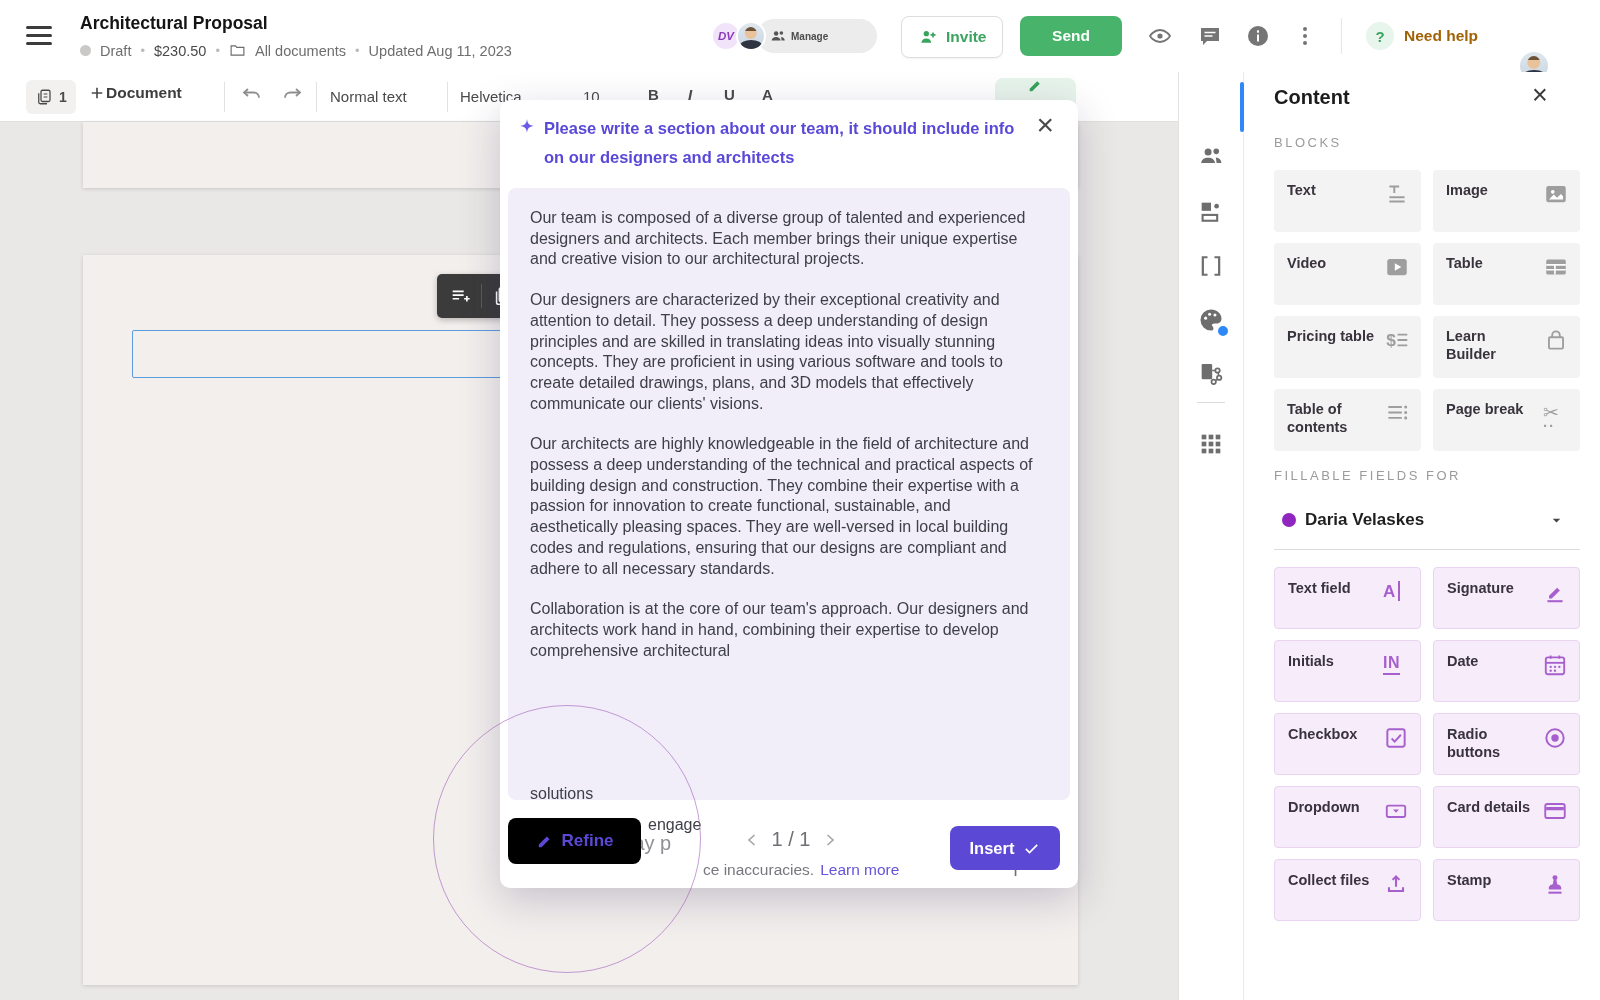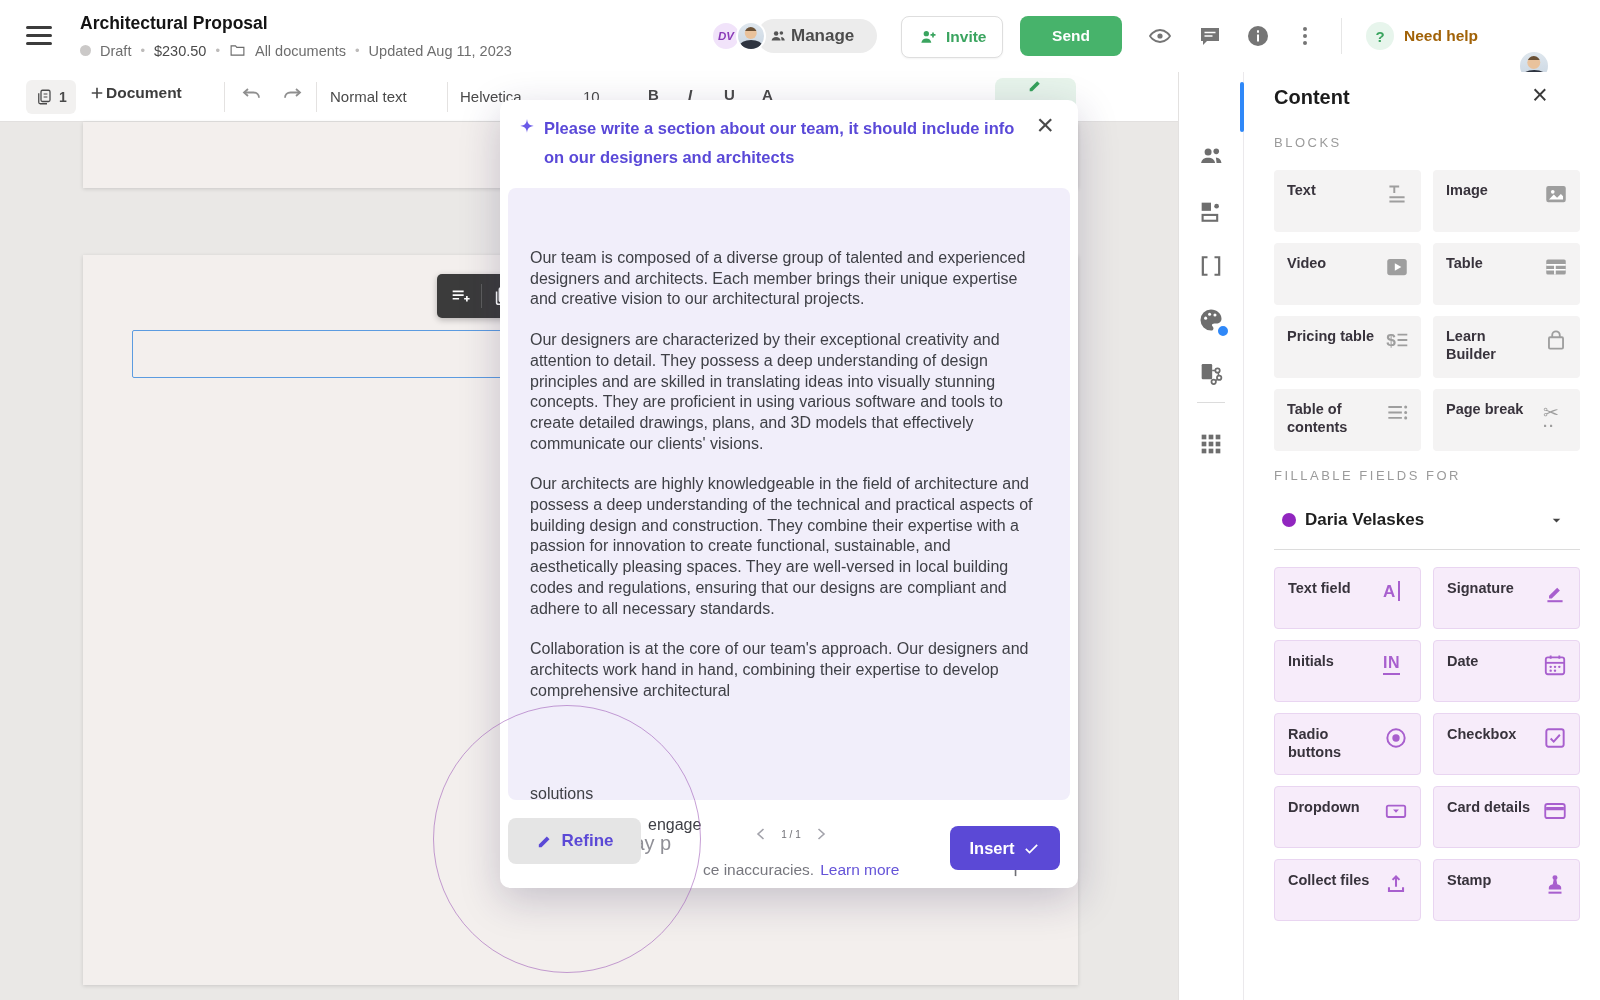--- a/index.html
+++ b/index.html
@@ -20,21 +20,21 @@
   .amount{color:#4a4a4a;}
   .avatar{border-radius:50%;border:2px solid #fff;box-sizing:border-box;font-style:italic;}
   .avatar-init{background:#f1e3fa;color:#8a3bb8;font-size:11.5px;font-weight:700;
                display:flex;align-items:center;justify-content:center;}
   .avatar-photo{background:linear-gradient(180deg,#dfe7ee 0%,#c9d5e1 100%);position:relative;overflow:hidden;}
   .avatar-photo .head{position:absolute;left:50%;top:14%;width:48%;height:48%;transform:translateX(-50%);
       background:linear-gradient(180deg,#6b5136 0 32%,#e9c29c 32%);border-radius:50%;}
   .avatar-photo .suit{position:absolute;left:50%;bottom:-10%;width:88%;height:46%;transform:translateX(-50%);
       background:#2e3440;border-radius:50% 50% 0 0;}
   .pill-manage{background:#ececec;border-radius:17px;height:34px;display:flex;align-items:center;
-      gap:7px;padding:0 16px 0 34px;font-size:17px;font-weight:600;color:#4c4c4c;}
+      gap:7px;padding:0 16px 0 34px;font-size:10px;font-weight:600;color:#4c4c4c;}
   .btn-invite{background:#fff;border:1px solid #dedede;border-radius:8px;height:40px;display:flex;
       align-items:center;gap:8px;padding:0 16px;font-size:15.5px;font-weight:700;color:#3aa45f;
       box-shadow:0 1px 2px rgba(0,0,0,.05);}
   .btn-send{background:#47b36b;border-radius:8px;height:40px;display:flex;align-items:center;justify-content:center;
       font-size:15.5px;font-weight:700;color:#fff;}
   .top-ic{color:#757575;}
   .vdiv{width:1px;background:#e6e6e6;}
   .help-q{width:28px;height:28px;border-radius:50%;background:#e7f5ec;color:#3aa45f;font-weight:700;font-size:15px;
       display:flex;align-items:center;justify-content:center;}
   .help-label{font-size:15.5px;font-weight:700;color:#a16207;}
@@ -57,30 +57,30 @@
   .mini-toolbar{background:#3b3b3b;border-radius:5px;box-shadow:0 2px 6px rgba(0,0,0,.25);
       display:flex;align-items:center;gap:10px;padding:0 12px;color:#fff;}
   .mini-div{width:1px;height:24px;background:#5d5d5d;}
 
   
   .modal{left:500px;top:100px;width:578px;height:788px;background:#fff;border-radius:10px;
       box-shadow:0 12px 40px rgba(40,30,80,.22);z-index:40;}
   .prompt{position:absolute;left:44px;top:14px;width:472px;font-size:16.5px;font-weight:600;line-height:29px;color:#5a49d8;}
   .modal-close{position:absolute;right:24px;top:8px;font-size:30px;font-weight:300;color:#4a4a4a;cursor:default;}
   .ai-body{position:absolute;left:8px;top:88px;width:562px;height:612px;background:#f1eefa;border-radius:8px;}
-  .ai-text{position:absolute;left:22px;top:2px;width:508px;font-size:16px;line-height:20.7px;color:#3f4046;margin-top:40px;}
+  .ai-text{position:absolute;left:22px;top:2px;width:508px;font-size:16px;line-height:20.7px;color:#3f4046;}
   .ai-text p{margin:0 0 20px 0;}
   .frag{position:absolute;font-size:16px;color:#3f4046;}
   .disc-big{position:absolute;font-size:20px;color:#8f8f96;}
   .disc-small{position:absolute;font-size:15.5px;color:#77777e;}
   .disc-small a{color:#6554d8;text-decoration:none;margin-left:6px;}
-  .btn-refine{position:absolute;left:8px;top:718px;width:133px;height:46px;background:#e5e5e5;border-radius:8px;
+  .btn-refine{position:absolute;left:8px;top:718px;width:133px;height:46px;background:#000000;border-radius:8px;
       display:flex;align-items:center;justify-content:center;gap:9px;color:#5b49d6;font-size:17px;font-weight:700;}
   .pager{position:absolute;left:236px;top:728px;width:110px;display:flex;align-items:center;justify-content:center;
-      gap:14px;font-size:10px;color:#6f6f75;}
+      gap:14px;font-size:20px;color:#6f6f75;}
   .pg-ch{color:#a3a3ab;width:12px;height:12px;}
   .btn-insert{position:absolute;left:450px;top:726px;width:110px;height:44px;background:#5b49d6;border-radius:8px;
       display:flex;align-items:center;justify-content:center;gap:9px;color:#fff;font-size:16.5px;font-weight:700;}
 
   .anno-circle{left:433px;top:705px;width:266px;height:266px;border:1.5px solid rgba(160,95,185,.6);
       border-radius:50%;z-index:60;pointer-events:none;}
 
   
   .rail{left:1178px;top:72px;width:65px;height:928px;background:#fff;border-left:1px solid #e3e1e0;box-sizing:border-box;}
   .rail-ic{position:absolute;left:1197px;width:28px;height:28px;color:#6e6e6e;}
@@ -494,31 +494,31 @@
               <g fill="currentColor">
                 <circle cx="8" cy="13.7" r="1.1"></circle>
                 <circle cx="12" cy="13.7" r="1.1"></circle>
                 <circle cx="16" cy="13.7" r="1.1"></circle>
                 <circle cx="8" cy="17.2" r="1.1"></circle>
                 <circle cx="12" cy="17.2" r="1.1"></circle>
               </g>
             </svg></span>
         </div>
         <div class="field-card">
+          <span class="card-label">Checkbox</span>
+          <span class="card-icon"><svg viewBox="0 0 24 24">
+              <rect x="4" y="4" width="16" height="16" rx="2" fill="none" stroke="currentColor" stroke-width="1.8"></rect>
+              <path d="M8 12.5l2.8 2.8L16.5 9" fill="none" stroke="currentColor" stroke-width="1.8"></path>
+            </svg></span>
+        </div>
+        <div class="field-card">
           <span class="card-label">Radio buttons</span>
           <span class="card-icon"><svg viewBox="0 0 24 24">
               <circle cx="12" cy="12" r="8" fill="none" stroke="currentColor" stroke-width="1.8"></circle>
               <circle cx="12" cy="12" r="3.4" fill="currentColor"></circle>
-            </svg></span>
-        </div>
-        <div class="field-card">
-          <span class="card-label">Checkbox</span>
-          <span class="card-icon"><svg viewBox="0 0 24 24">
-              <rect x="4" y="4" width="16" height="16" rx="2" fill="none" stroke="currentColor" stroke-width="1.8"></rect>
-              <path d="M8 12.5l2.8 2.8L16.5 9" fill="none" stroke="currentColor" stroke-width="1.8"></path>
             </svg></span>
         </div>
         <div class="field-card">
           <span class="card-label">Dropdown</span>
           <span class="card-icon"><svg viewBox="0 0 24 24">
               <rect x="3.5" y="7" width="17" height="10.5" rx="1.5" fill="none" stroke="currentColor" stroke-width="1.7"></rect>
               <path d="M9.3 10.5h5.4l-2.7 3.2z" fill="currentColor"></path>
             </svg></span>
         </div>
         <div class="field-card">

